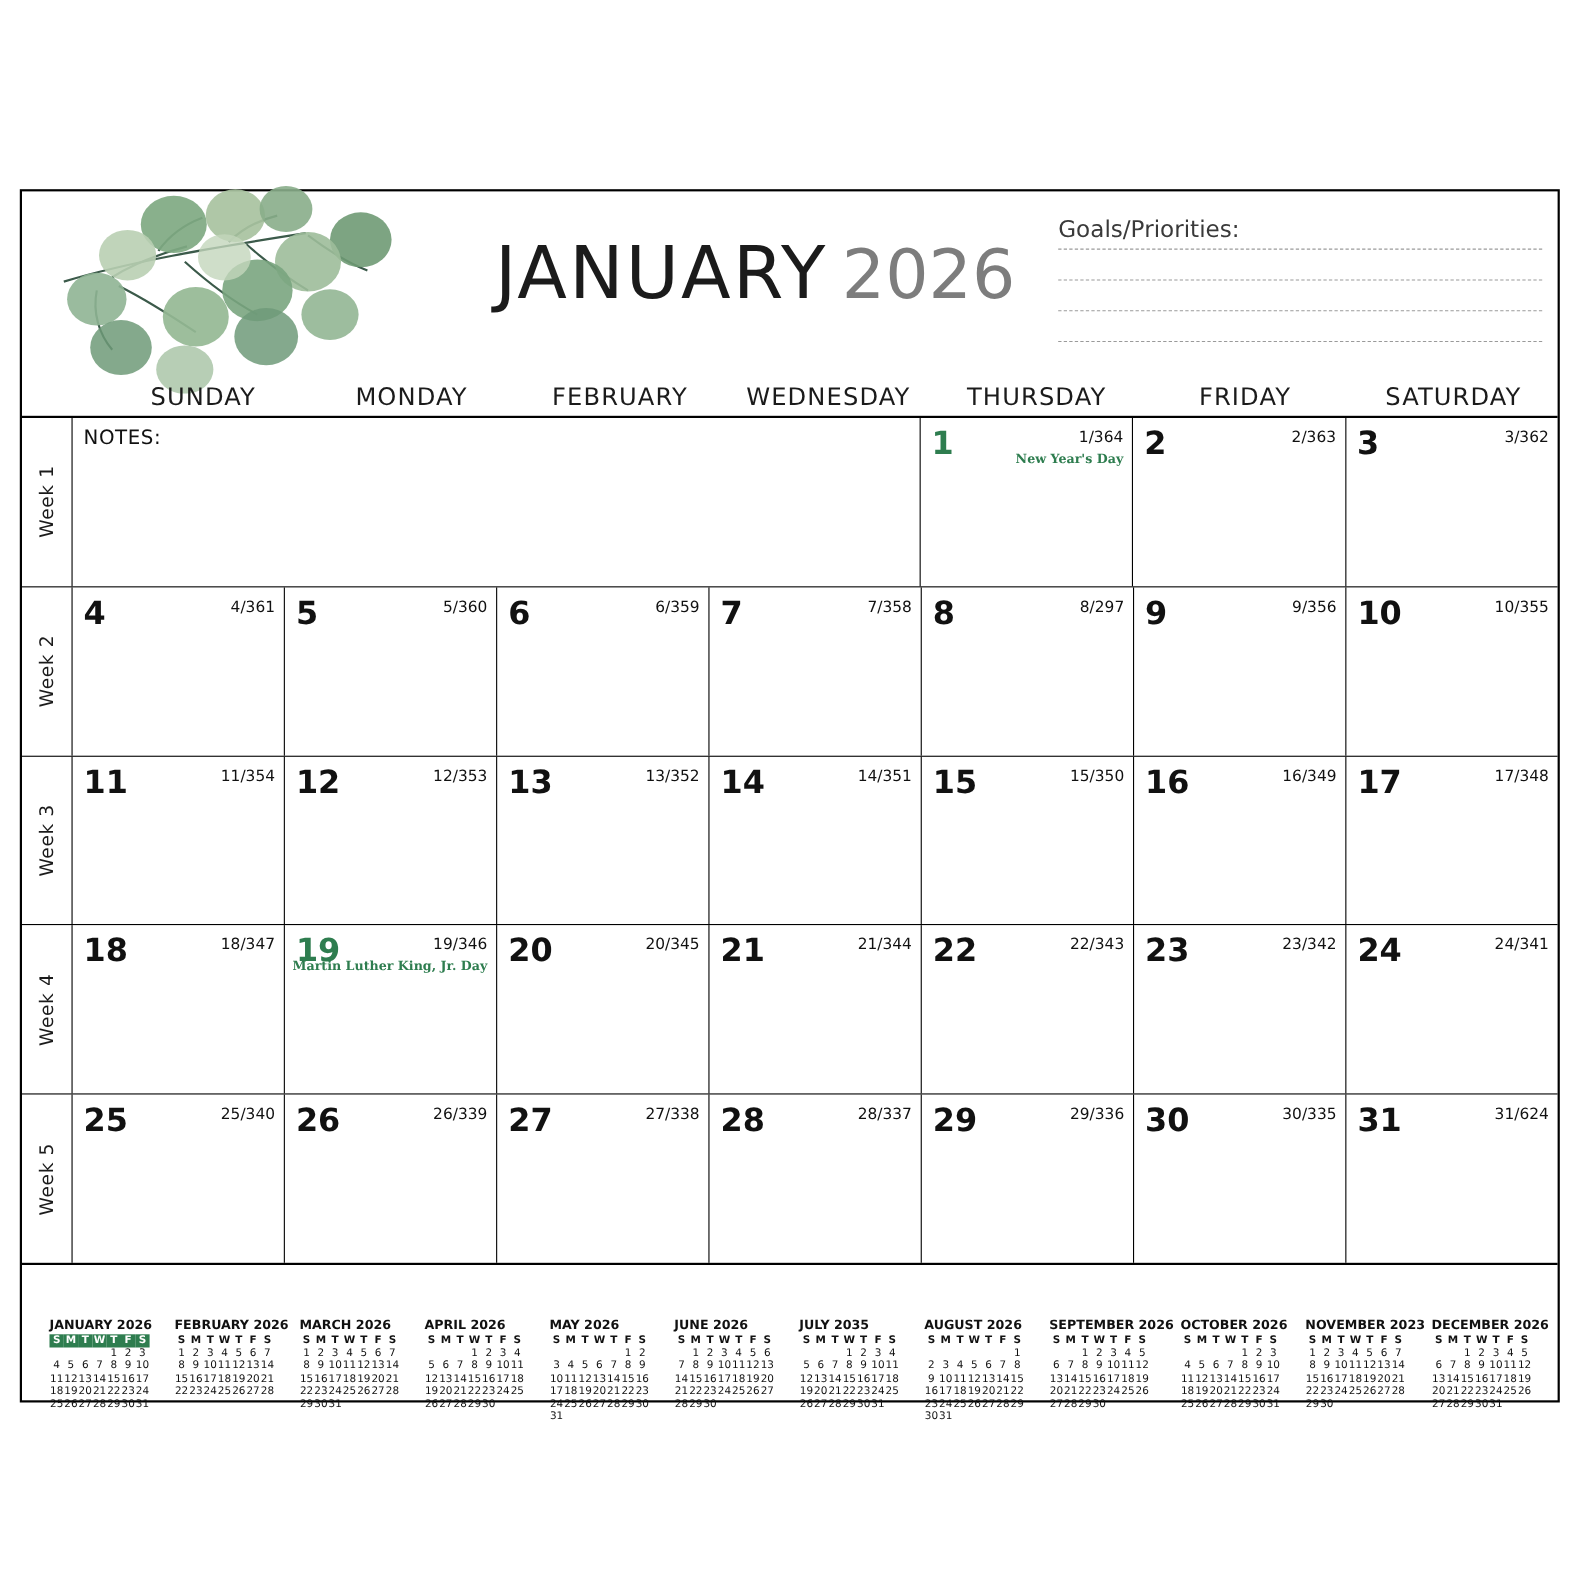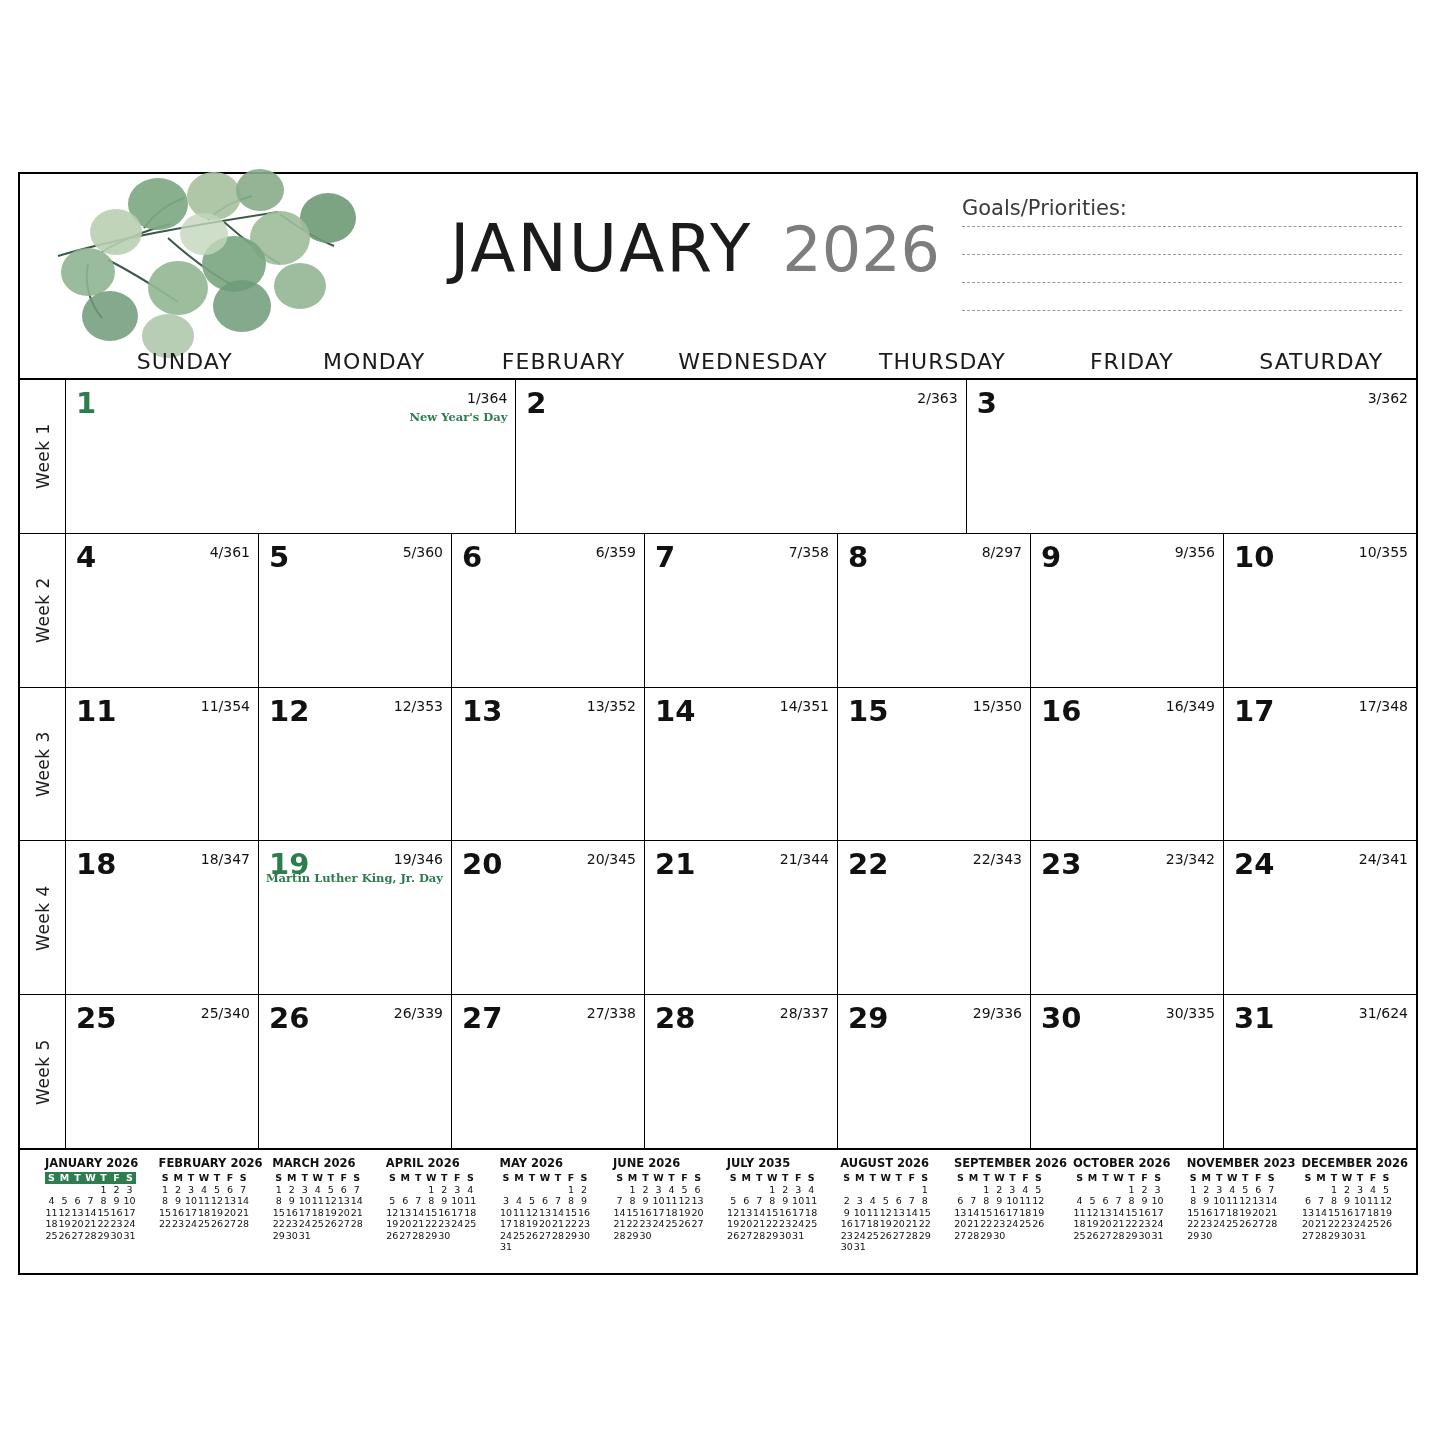--- a/index.html
+++ b/index.html
@@ -42,21 +42,21 @@
     width: 400px;
     height: 190px;
     pointer-events: none;
   }
   .month-title {
     position: absolute;
     left: 430px;
     top: 36px;
     display: flex;
     align-items: baseline;
-    gap: 30px;
+    gap: 13px;
   }
   .month-name {
     font-size: 66px;
     letter-spacing: 2px;
     color: #1b1b1b;
     font-family: "DejaVu Sans", sans-serif;
     font-weight: 400;
   }
   .year-name {
     font-size: 62px;
@@ -181,20 +181,21 @@
     letter-spacing: 0.5px;
   }
   .notes-cell { flex: 4 1 0; }
 
   
   .mini-strip {
     display: flex;
     height: 108px;
     padding: 6px 4px 0 22px;
     box-sizing: border-box;
+    margin-top: 41px;
   }
   .mini {
     flex: 1 1 0;
     padding: 0 3px;
     box-sizing: border-box;
   }
   .mini-title {
     font-size: 11.5px;
     font-weight: bold;
     color: #111;
@@ -288,20 +289,23 @@
         <div class="dow">THURSDAY</div>
         <div class="dow">FRIDAY</div>
         <div class="dow">SATURDAY</div>
       </div>
 
     <div class="grid" id="grid">
         <div class="week-row">
           <div class="week-label">
             <span>Week 1</span>
           </div>
+          <div class="cell notes-cell" style="flex: 4 1 0px;">
+            <div class="notes-label">NOTES:</div>
+          </div>
           <div class="cell">
             <div class="daynum holiday">1</div>
             <div class="julian">1/364</div>
             <div class="holiday-name">New Year's Day</div>
           </div>
           <div class="cell">
             <div class="daynum">2</div>
             <div class="julian">2/363</div>
           </div>
           <div class="cell">

